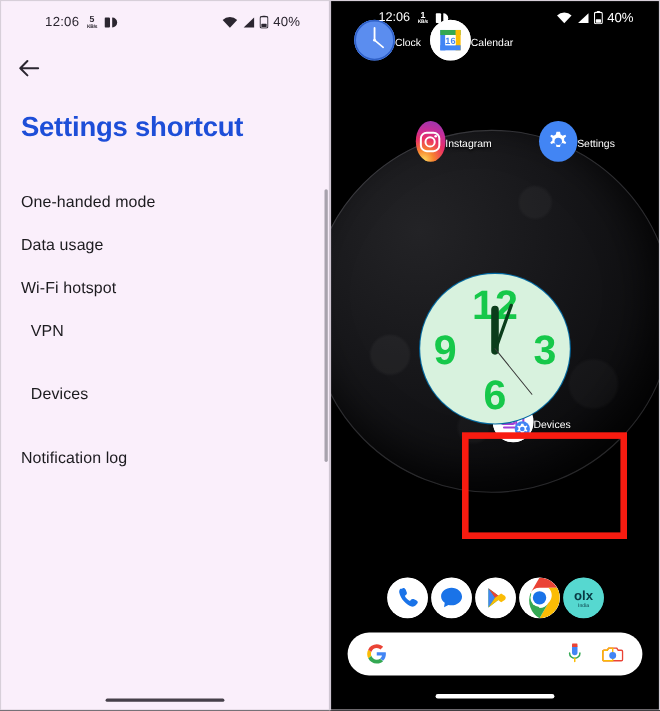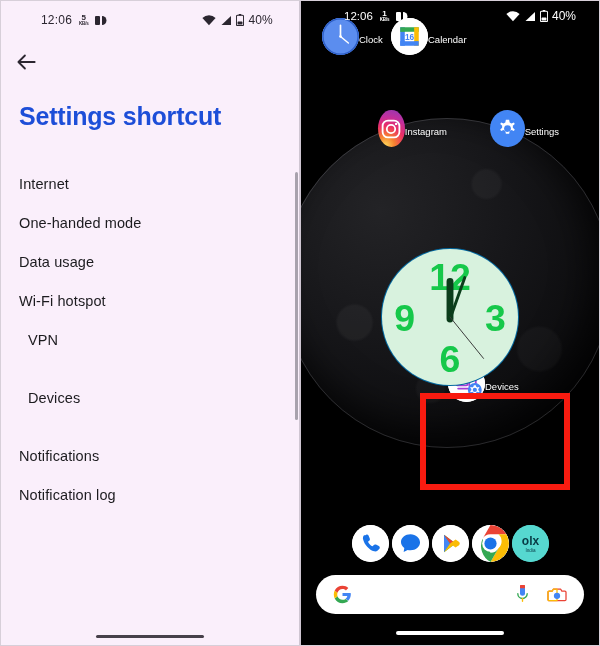--- a/index.html
+++ b/index.html
@@ -214,39 +214,33 @@
     <div class="back-row">
       <svg class="back-arrow" viewBox="0 0 24 24">
         <path d="M20 12 H5 M11 6 L5 12 L11 18" fill="none" stroke="#2b2630" stroke-width="1.7" stroke-linecap="round" stroke-linejoin="round"></path>
       </svg>
     </div>
 
     <div class="l-title">Settings shortcut</div>
 
     <div class="l-list">
       <div class="l-item">
-        <span>Internet</span>
-      </div>
-      <div class="l-item">
         <span>One-handed mode</span>
       </div>
       <div class="l-item">
         <span>Data usage</span>
       </div>
       <div class="l-item">
         <span>Wi-Fi hotspot</span>
       </div>
       <div class="l-item gap-after">
         <span>VPN</span>
       </div>
       <div class="l-item gap-after">
         <span>Devices</span>
-      </div>
-      <div class="l-item">
-        <span>Notifications</span>
       </div>
       <div class="l-item">
         <span>Notification log</span>
       </div>
     </div>
 
     <div class="l-scrollbar"></div>
     <div class="l-navpill"></div>
   </div>
 

